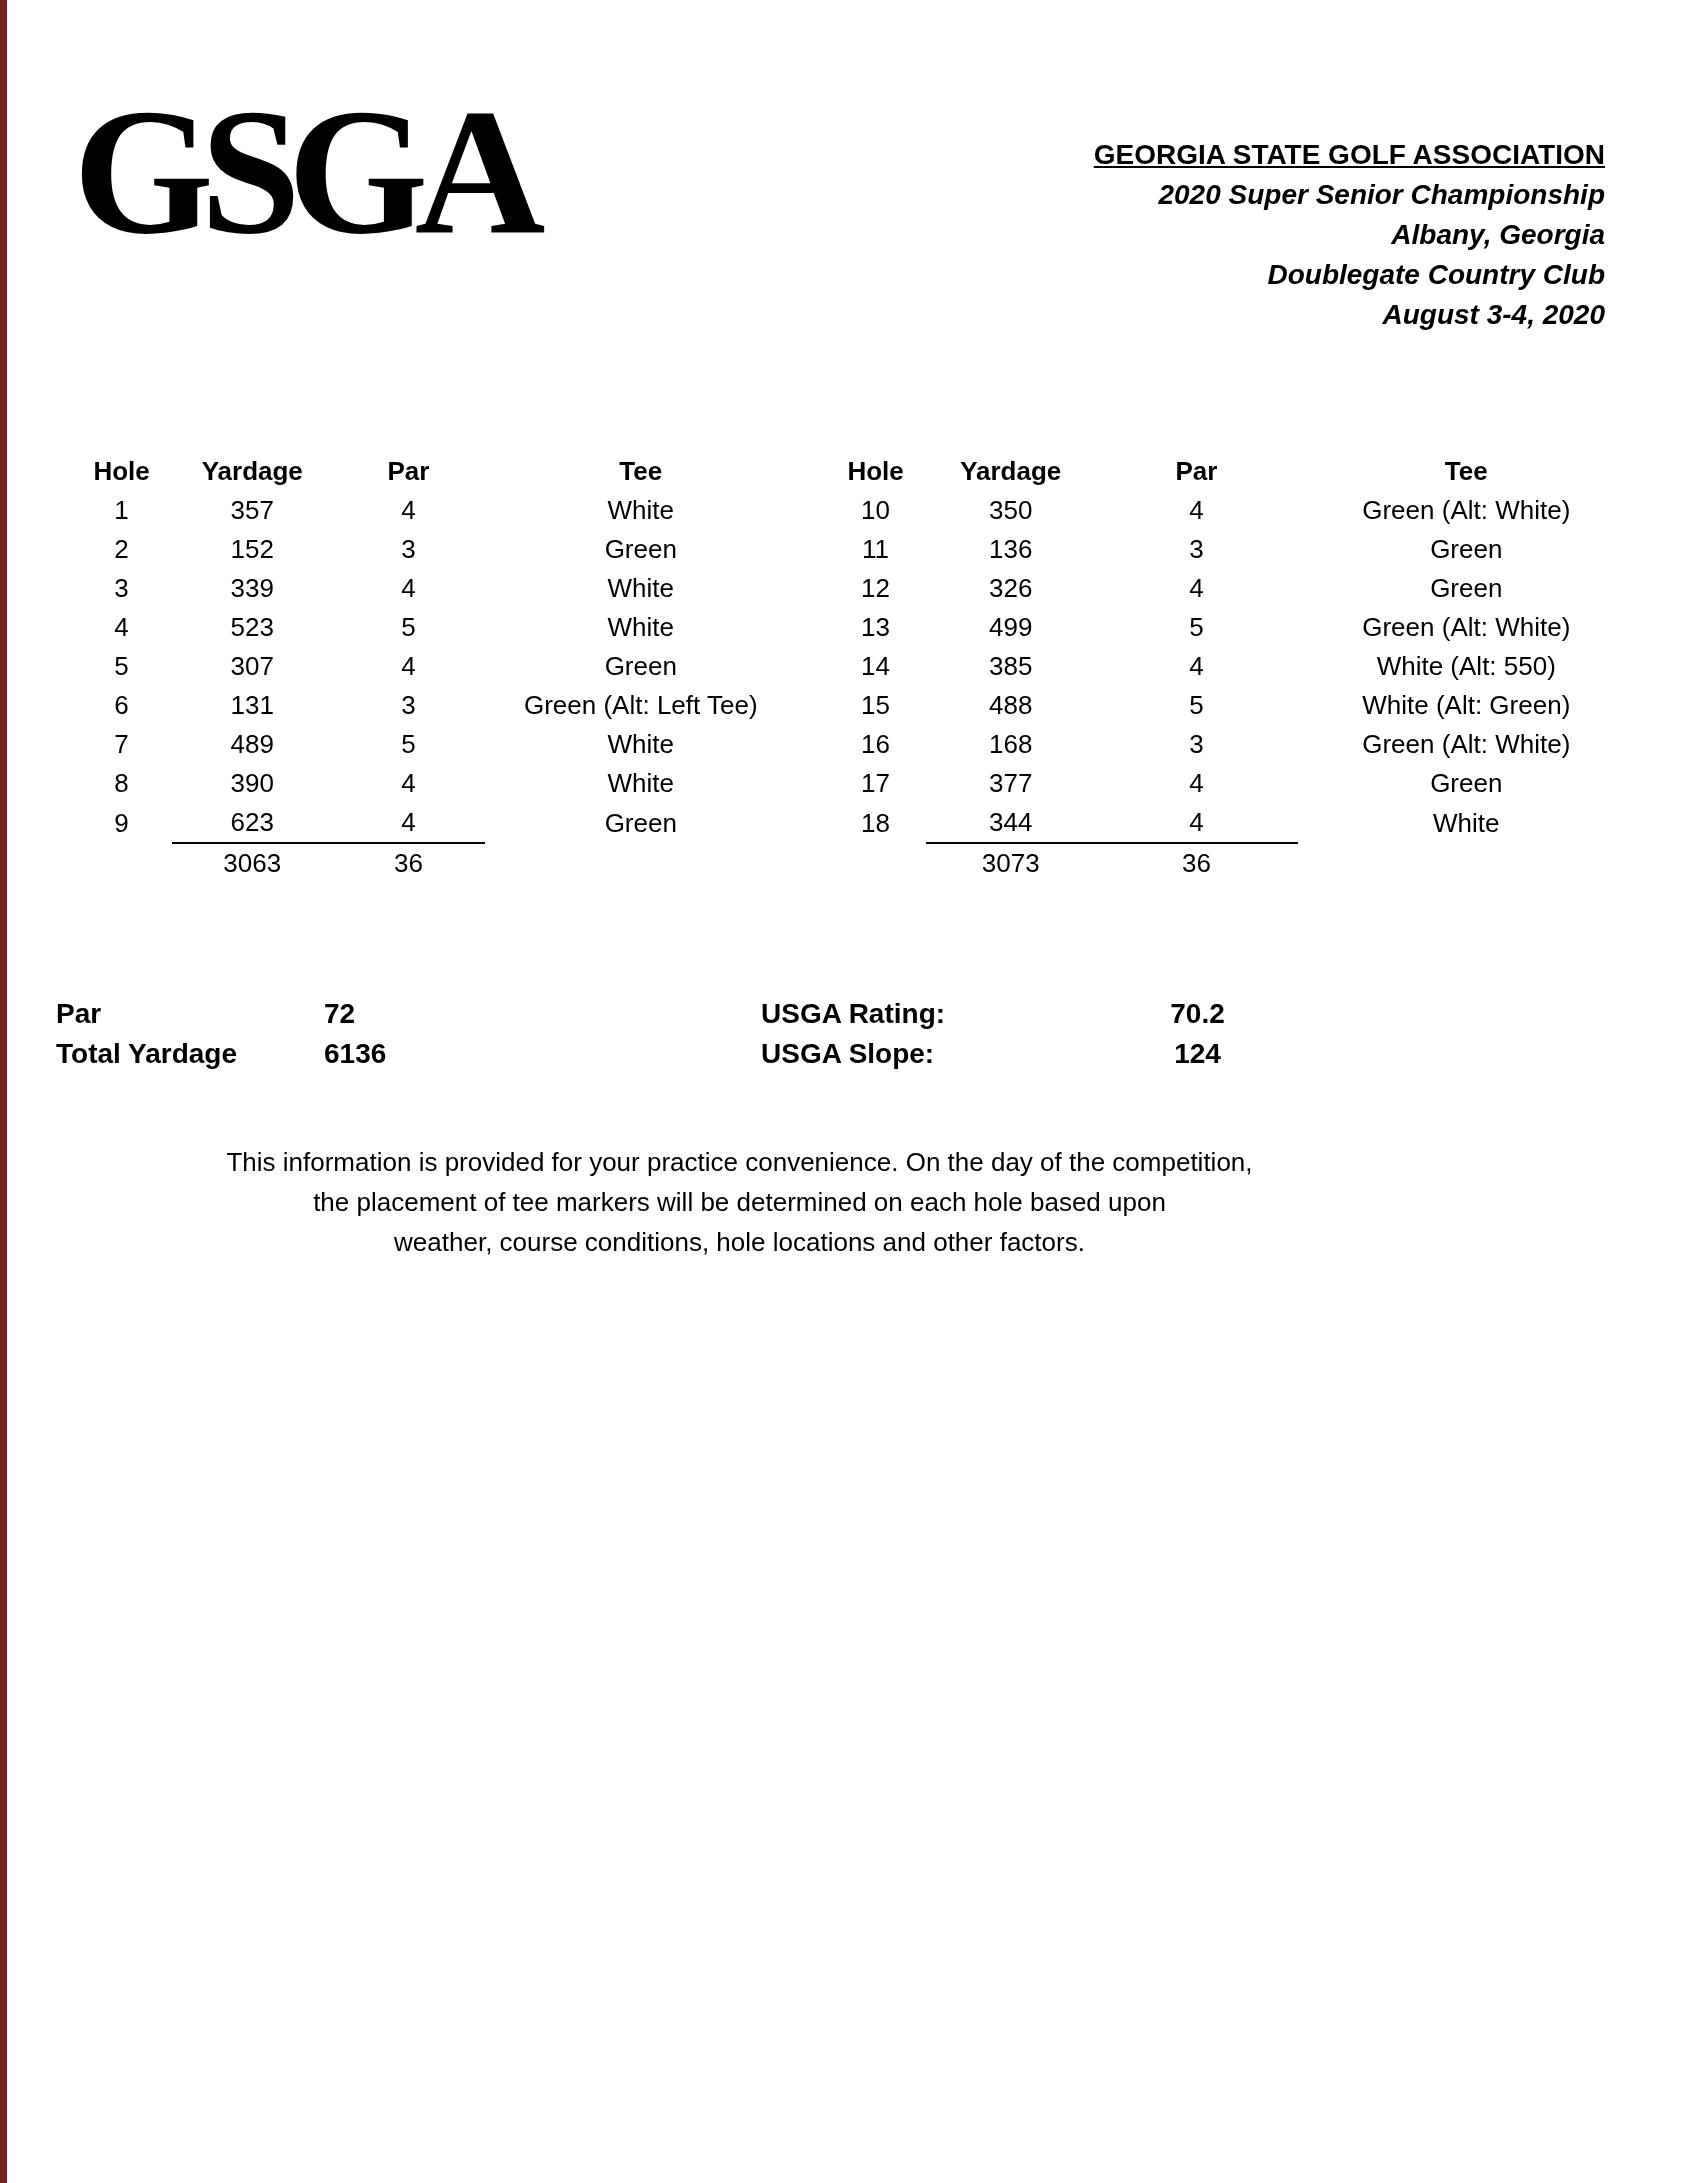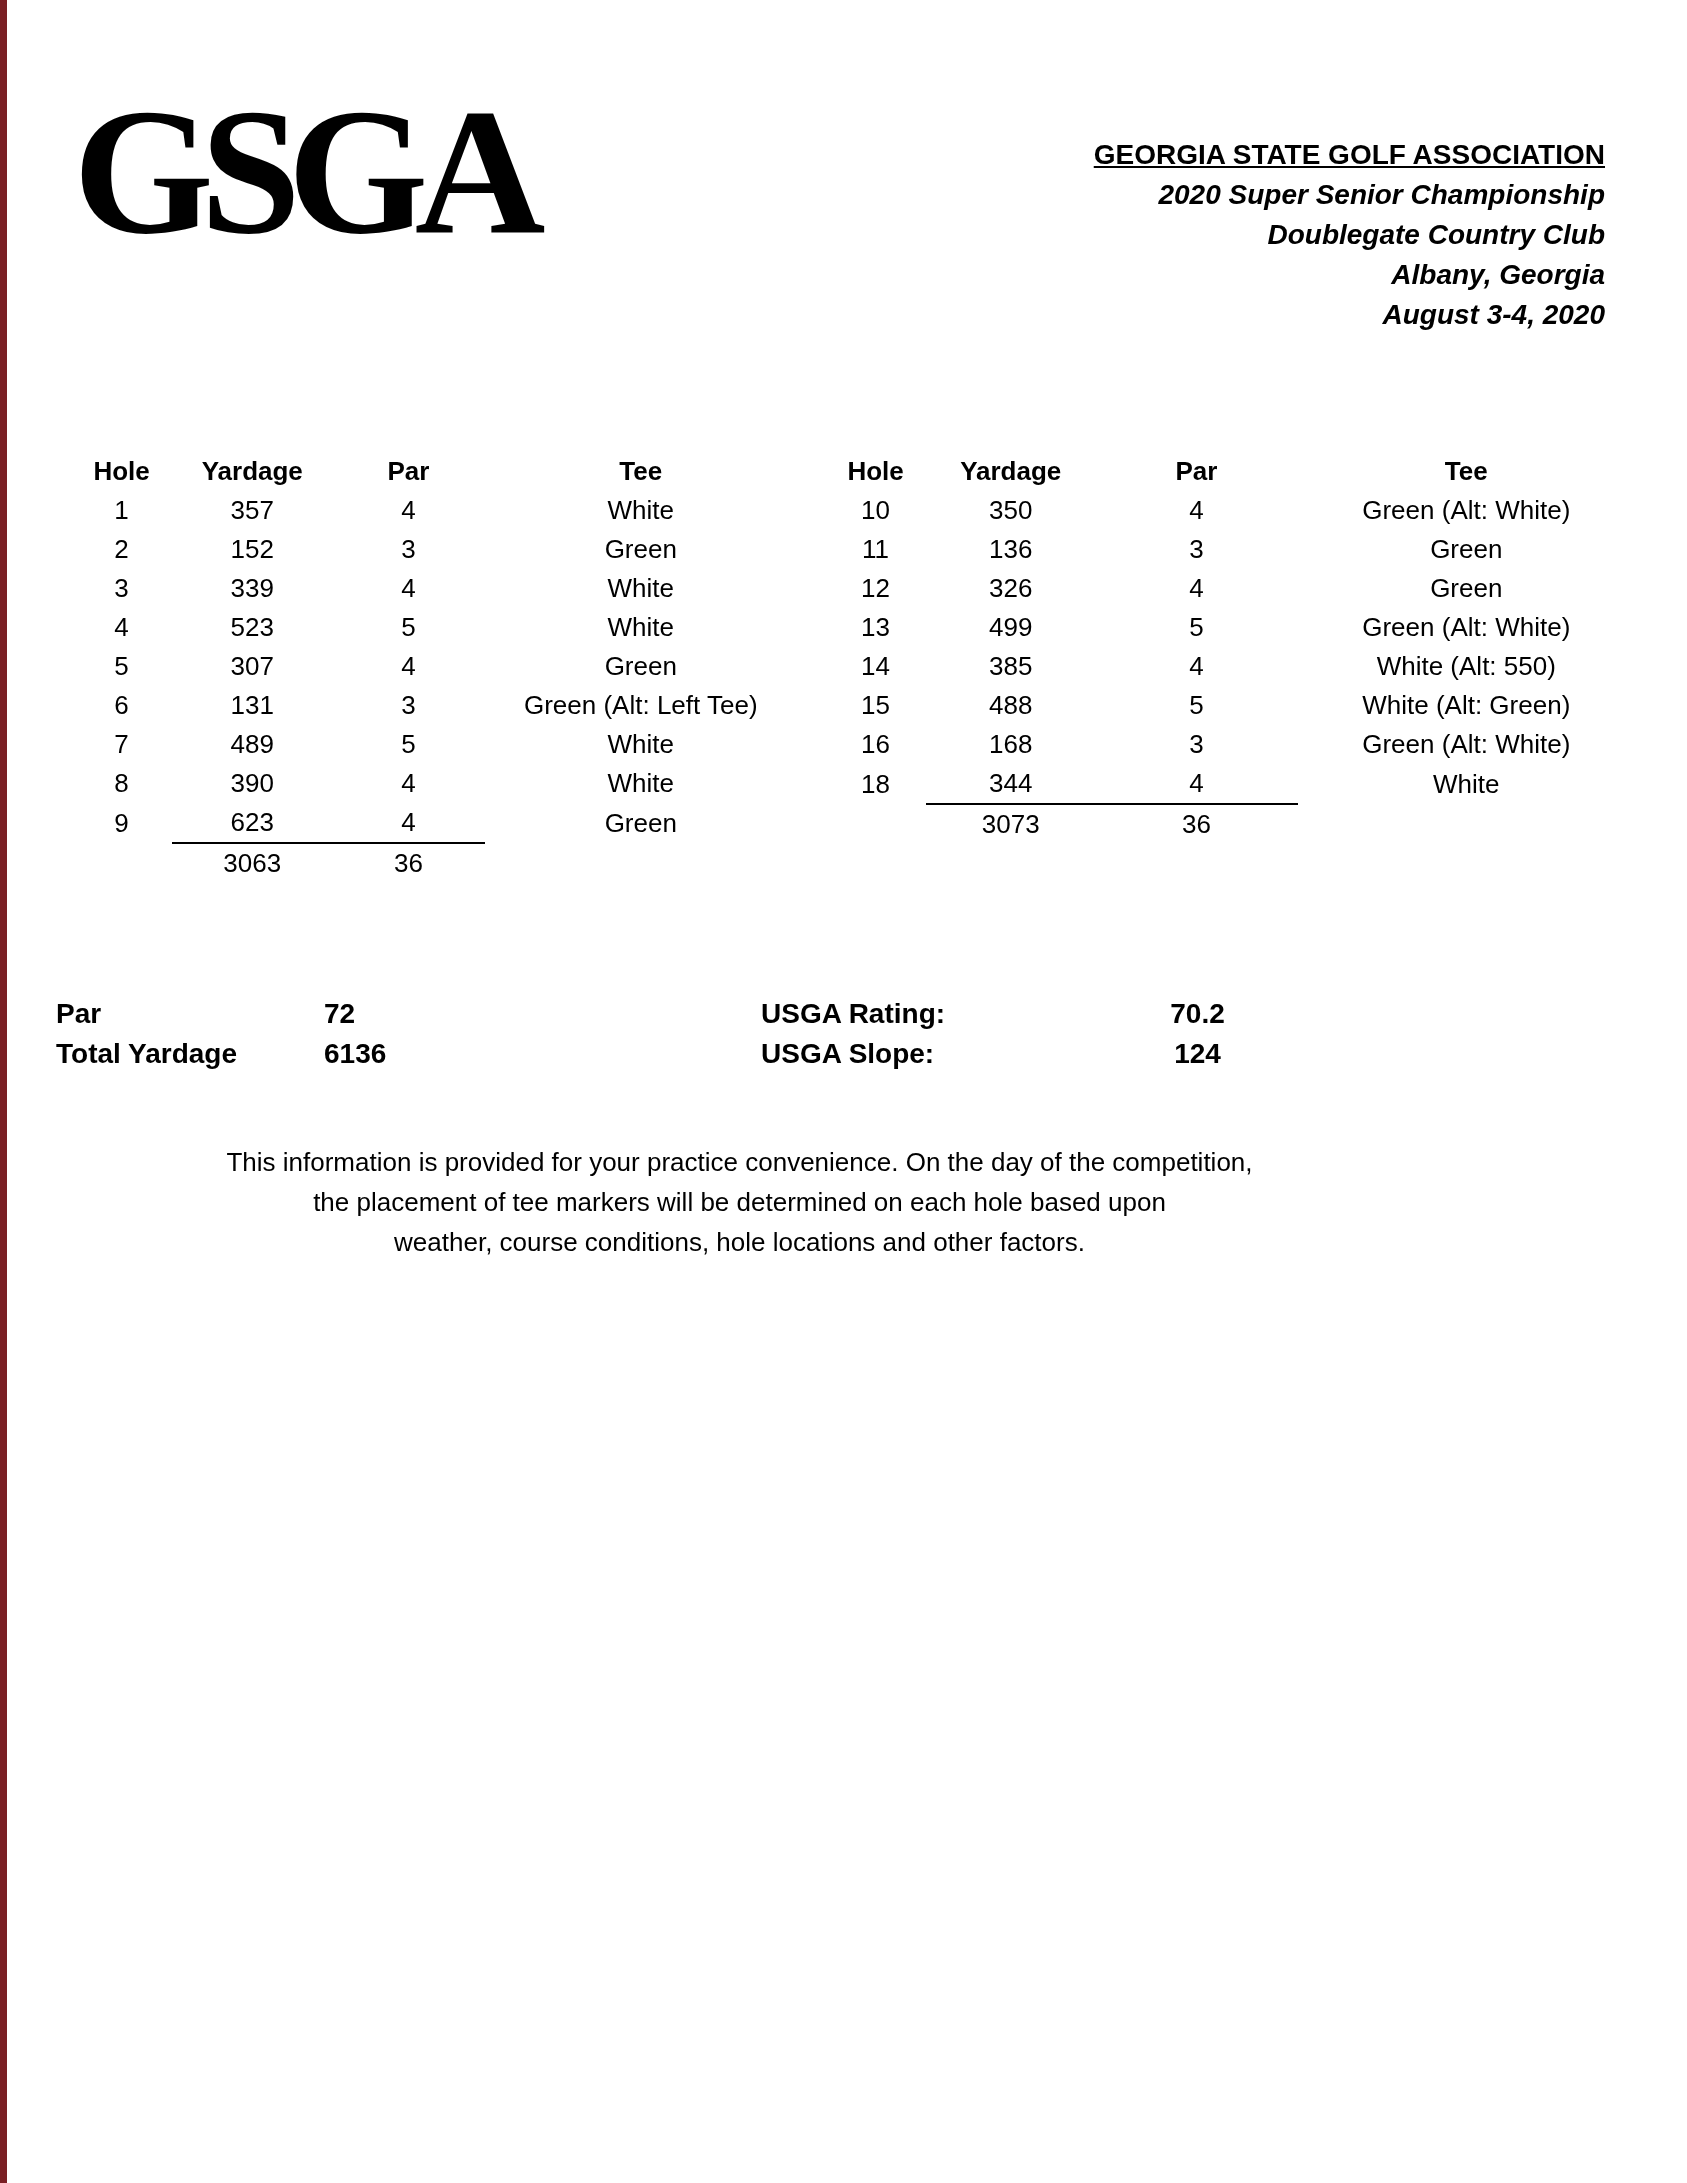--- a/index.html
+++ b/index.html
@@ -77,22 +77,22 @@
 
 <div class="page">
 
   <div class="edge-stripe"></div>
 
   <div class="logo">GSGA</div>
 
   <div class="header-block">
     <div class="header-org">GEORGIA STATE GOLF ASSOCIATION</div>
     <div class="header-line">2020 Super Senior Championship</div>
+    <div class="header-line">Albany, Georgia</div>
     <div class="header-line">Doublegate Country Club</div>
-    <div class="header-line">Albany, Georgia</div>
     <div class="header-line">August 3-4, 2020</div>
   </div>
 
   <table class="tee-table t-front">
     <thead>
       <tr>
         <th class="col-hole">Hole</th>
         <th class="col-yardage">Yardage</th>
         <th class="col-par">Par</th>
         <th class="col-tee">Tee</th>
@@ -208,20 +208,26 @@
           <td class="col-hole">15</td>
           <td class="col-yardage">488</td>
           <td class="col-par">5</td>
           <td class="col-tee">White (Alt: Green)</td>
         </tr>
         <tr>
           <td class="col-hole">16</td>
           <td class="col-yardage">168</td>
           <td class="col-par">3</td>
           <td class="col-tee">Green (Alt: White)</td>
+        </tr>
+        <tr>
+          <td class="col-hole">17</td>
+          <td class="col-yardage">377</td>
+          <td class="col-par">4</td>
+          <td class="col-tee">Green</td>
         </tr>
         <tr>
           <td class="col-hole">18</td>
           <td class="col-yardage">344</td>
           <td class="col-par">4</td>
           <td class="col-tee">White</td>
         </tr>
       </tbody>
     <tfoot>
       <tr>

